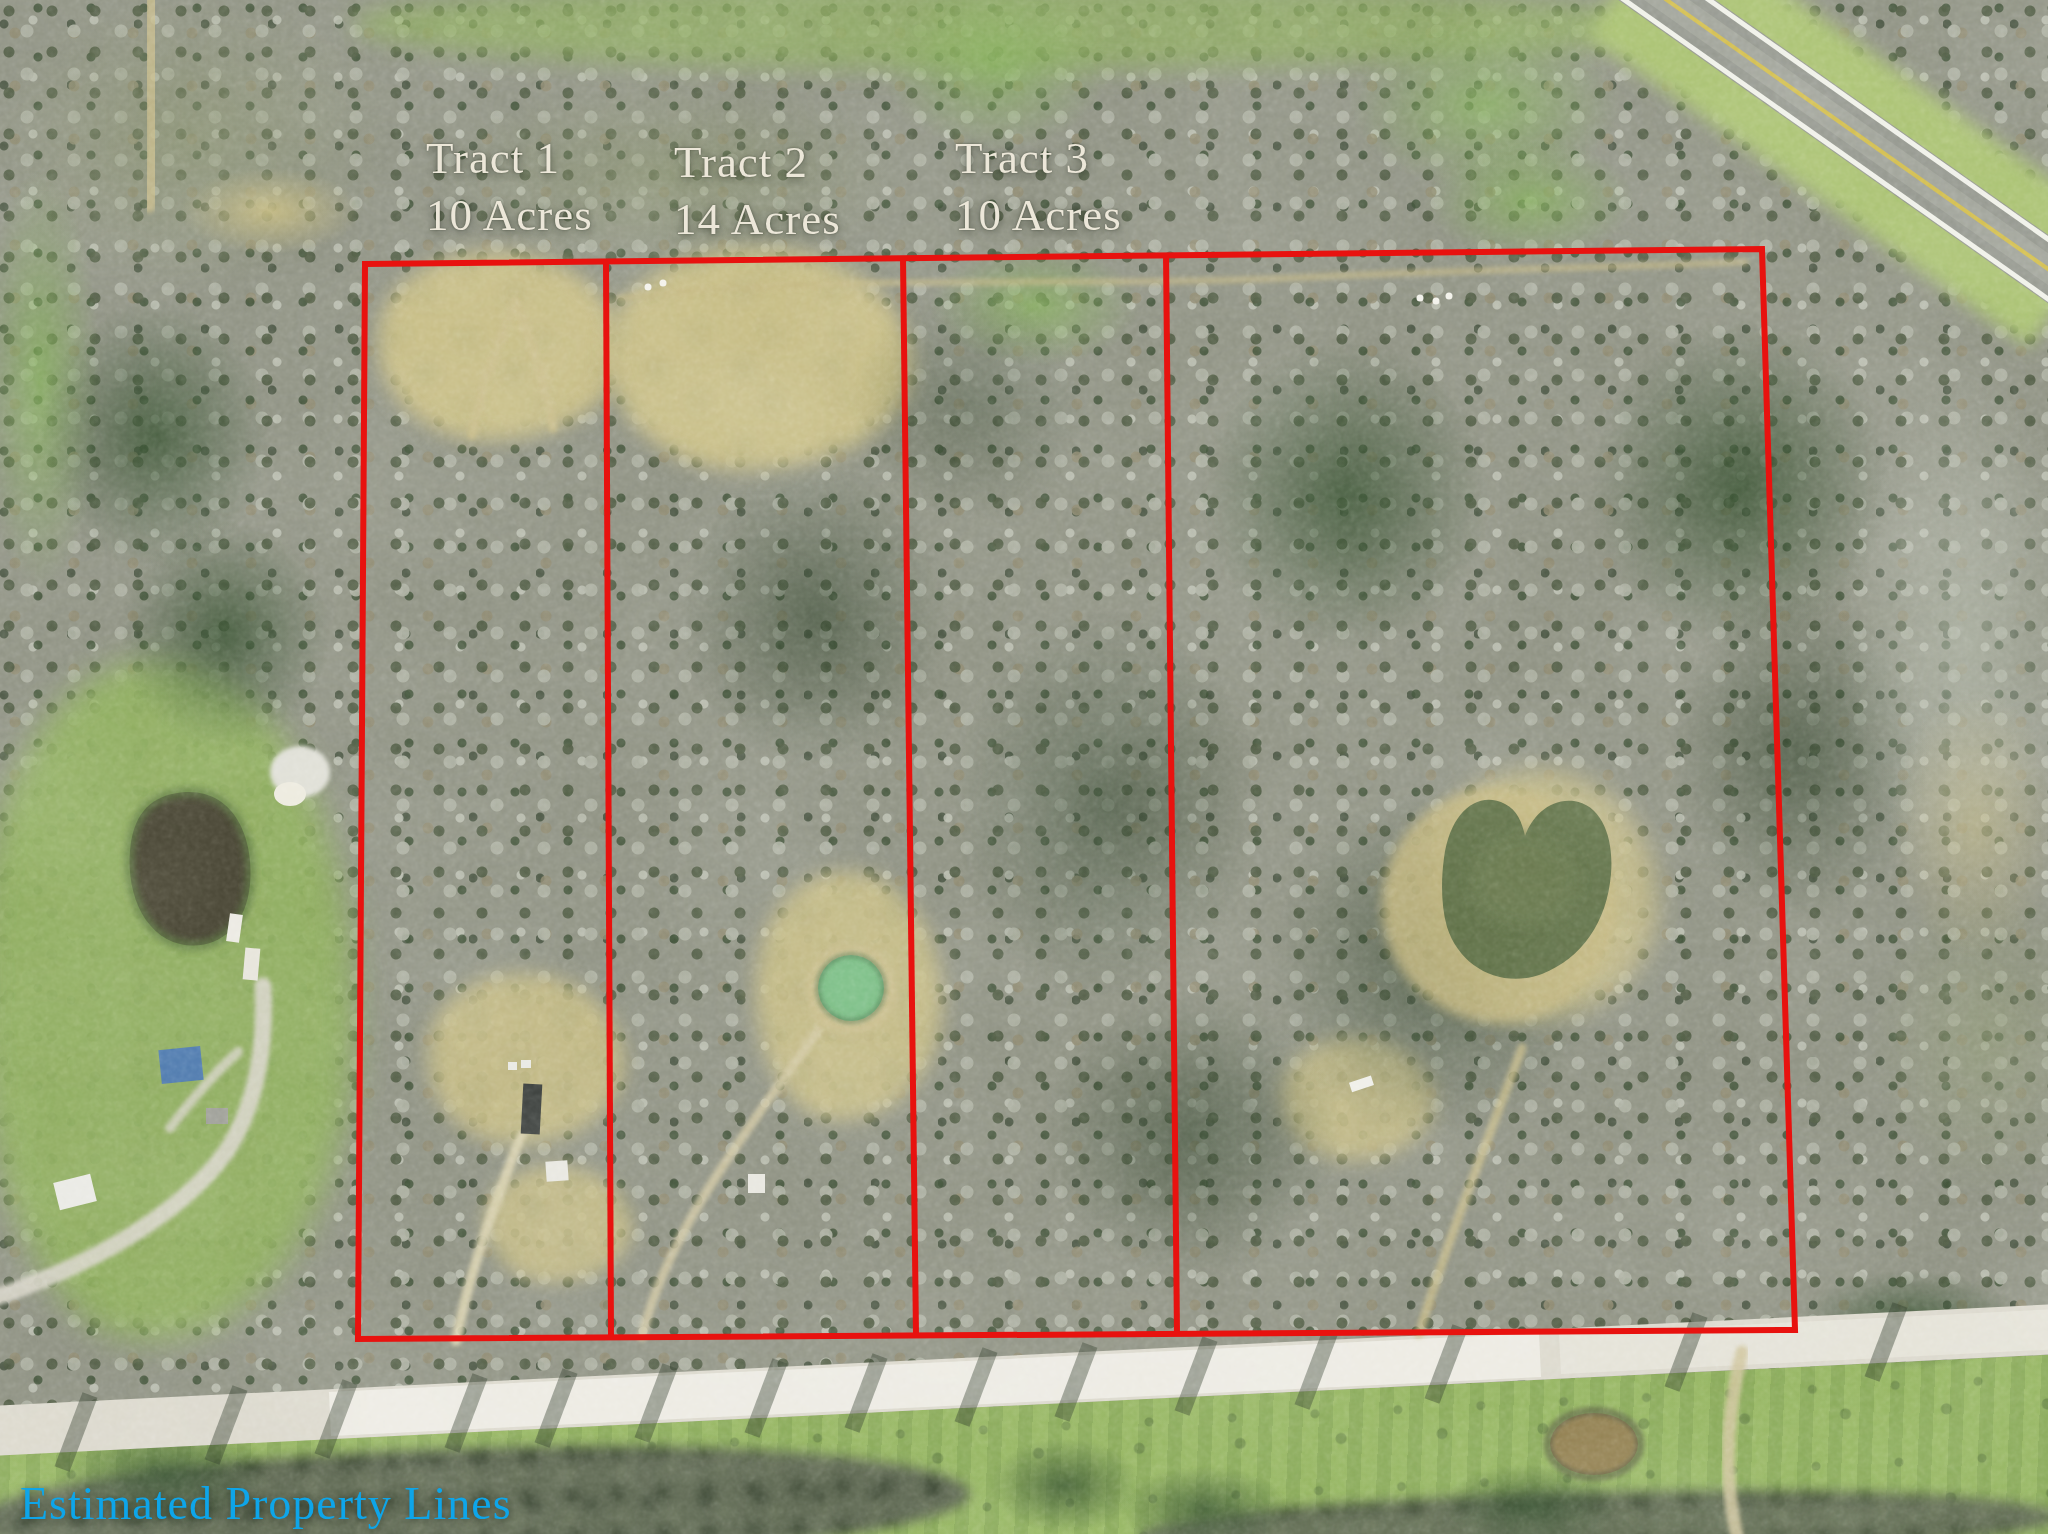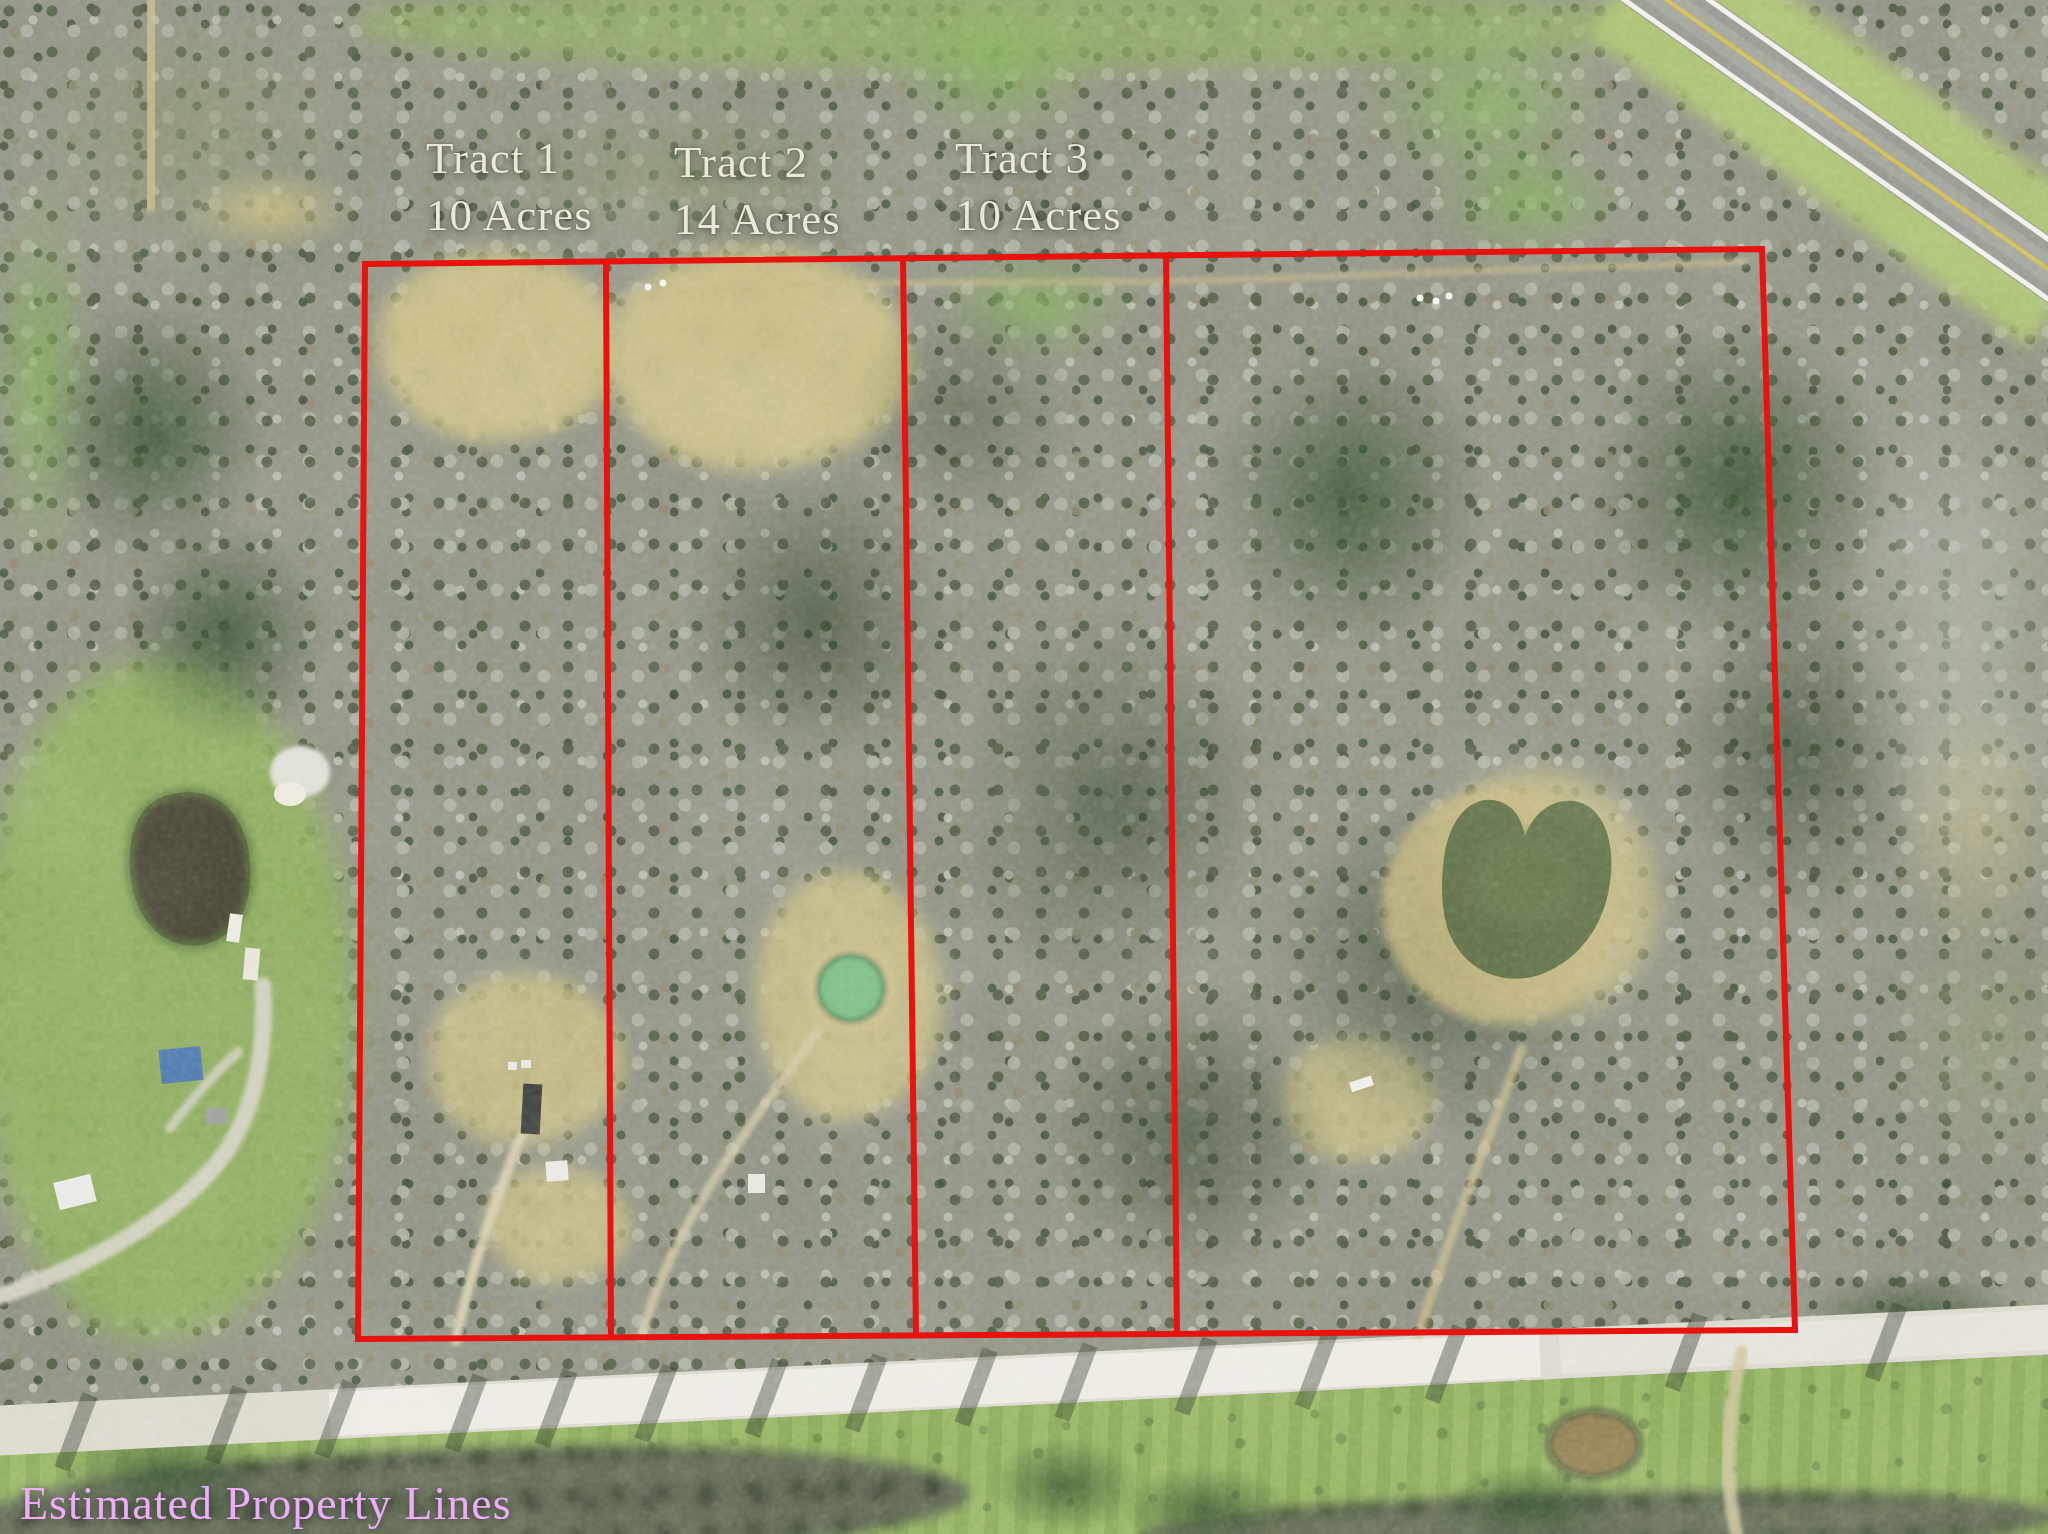--- a/index.html
+++ b/index.html
@@ -59,21 +59,21 @@
   .grain-coarse{opacity:.45;mix-blend-mode:soft-light;}
 
   
   .tract-label{
     position:absolute;color:#ece7d9;font-size:45px;line-height:57px;
     letter-spacing:1px;white-space:nowrap;
     text-shadow:0 2px 8px rgba(22,28,16,.55), 0 0 2px rgba(30,40,25,.45);
   }
   .tract-label span{display:block;}
   .disclaimer{
-    position:absolute;left:20px;top:1474px;color:#f0abfc;font-size:46px;line-height:60px;
+    position:absolute;left:20px;top:1474px;color:#0ea5e9;font-size:46px;line-height:60px;
     letter-spacing:1px;white-space:nowrap;
     text-shadow:0 2px 7px rgba(22,28,16,.5);
   }
   .t1{left:426px;top:130px;}
   .t2{left:674px;top:134px;}
   .t3{left:955px;top:130px;}
   .t4{left:1384px;top:130px;}
 </style>
 </head>
 <body>

